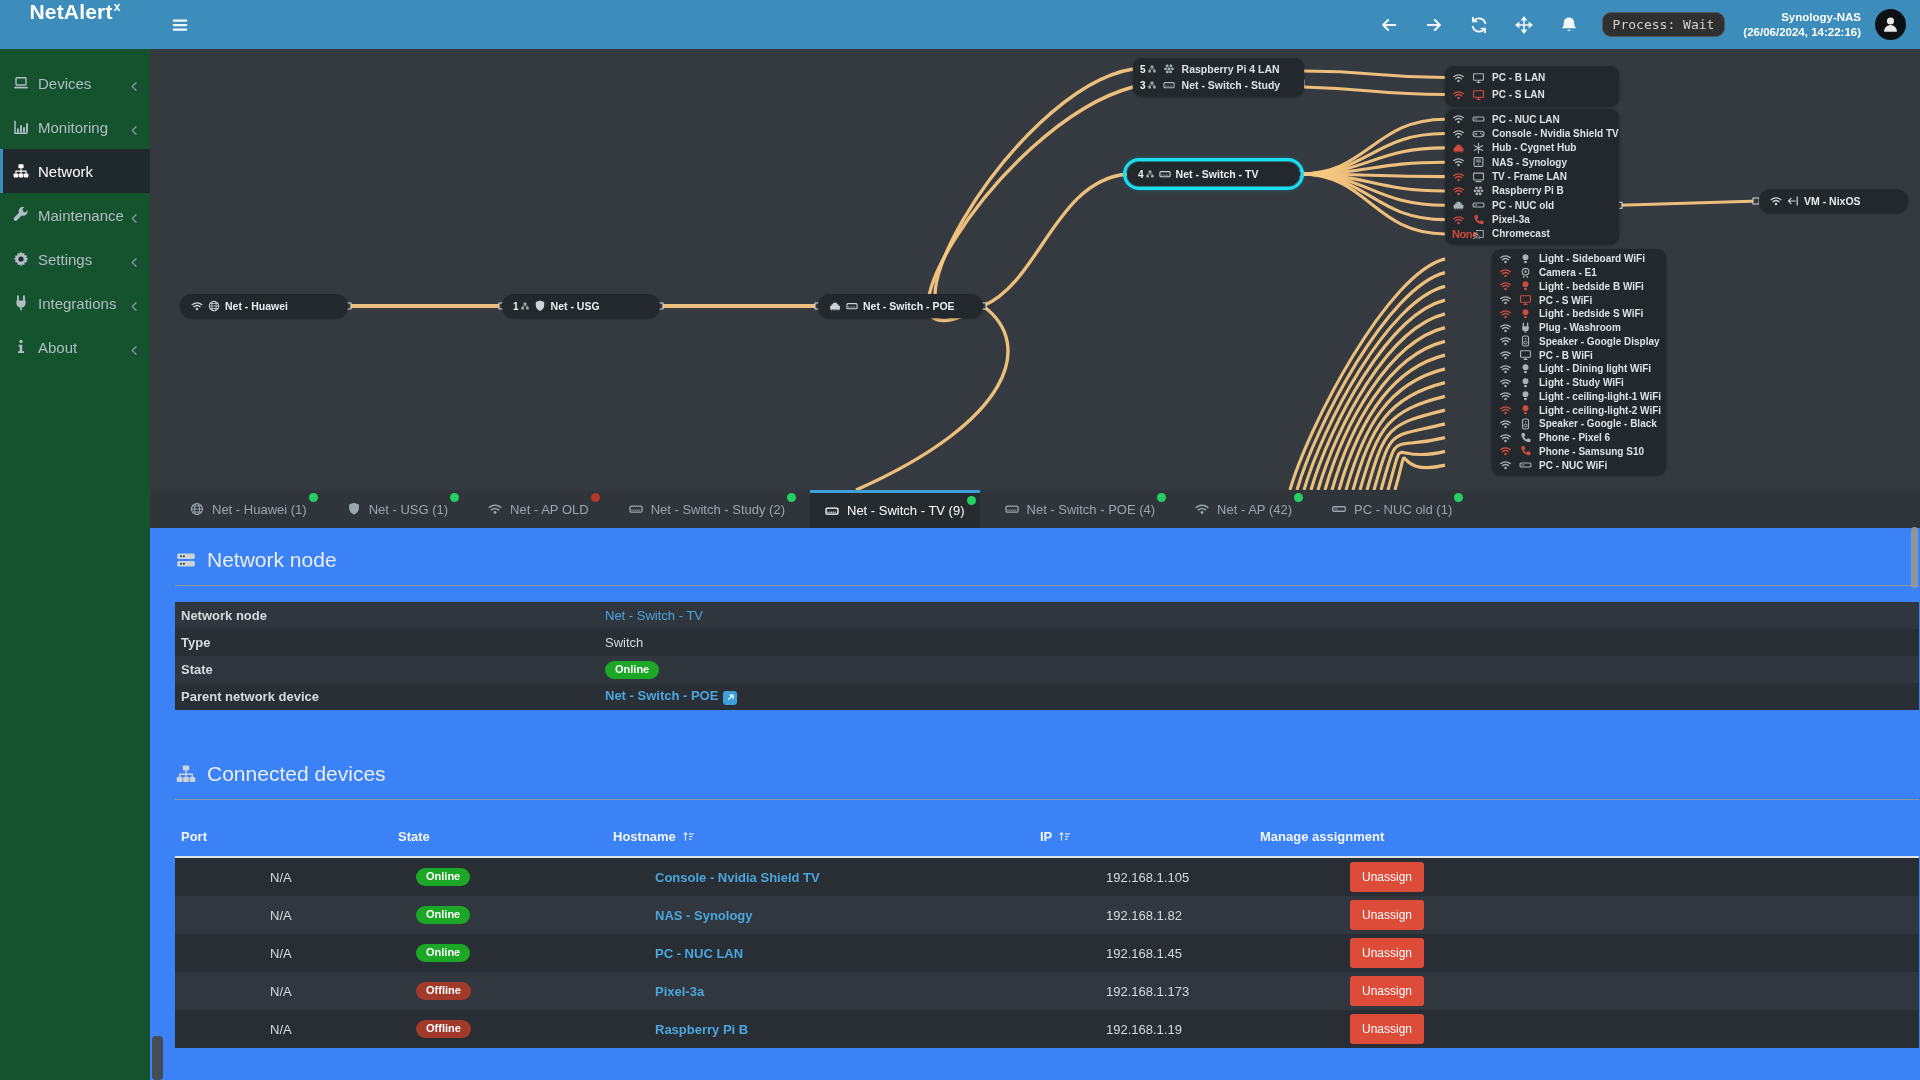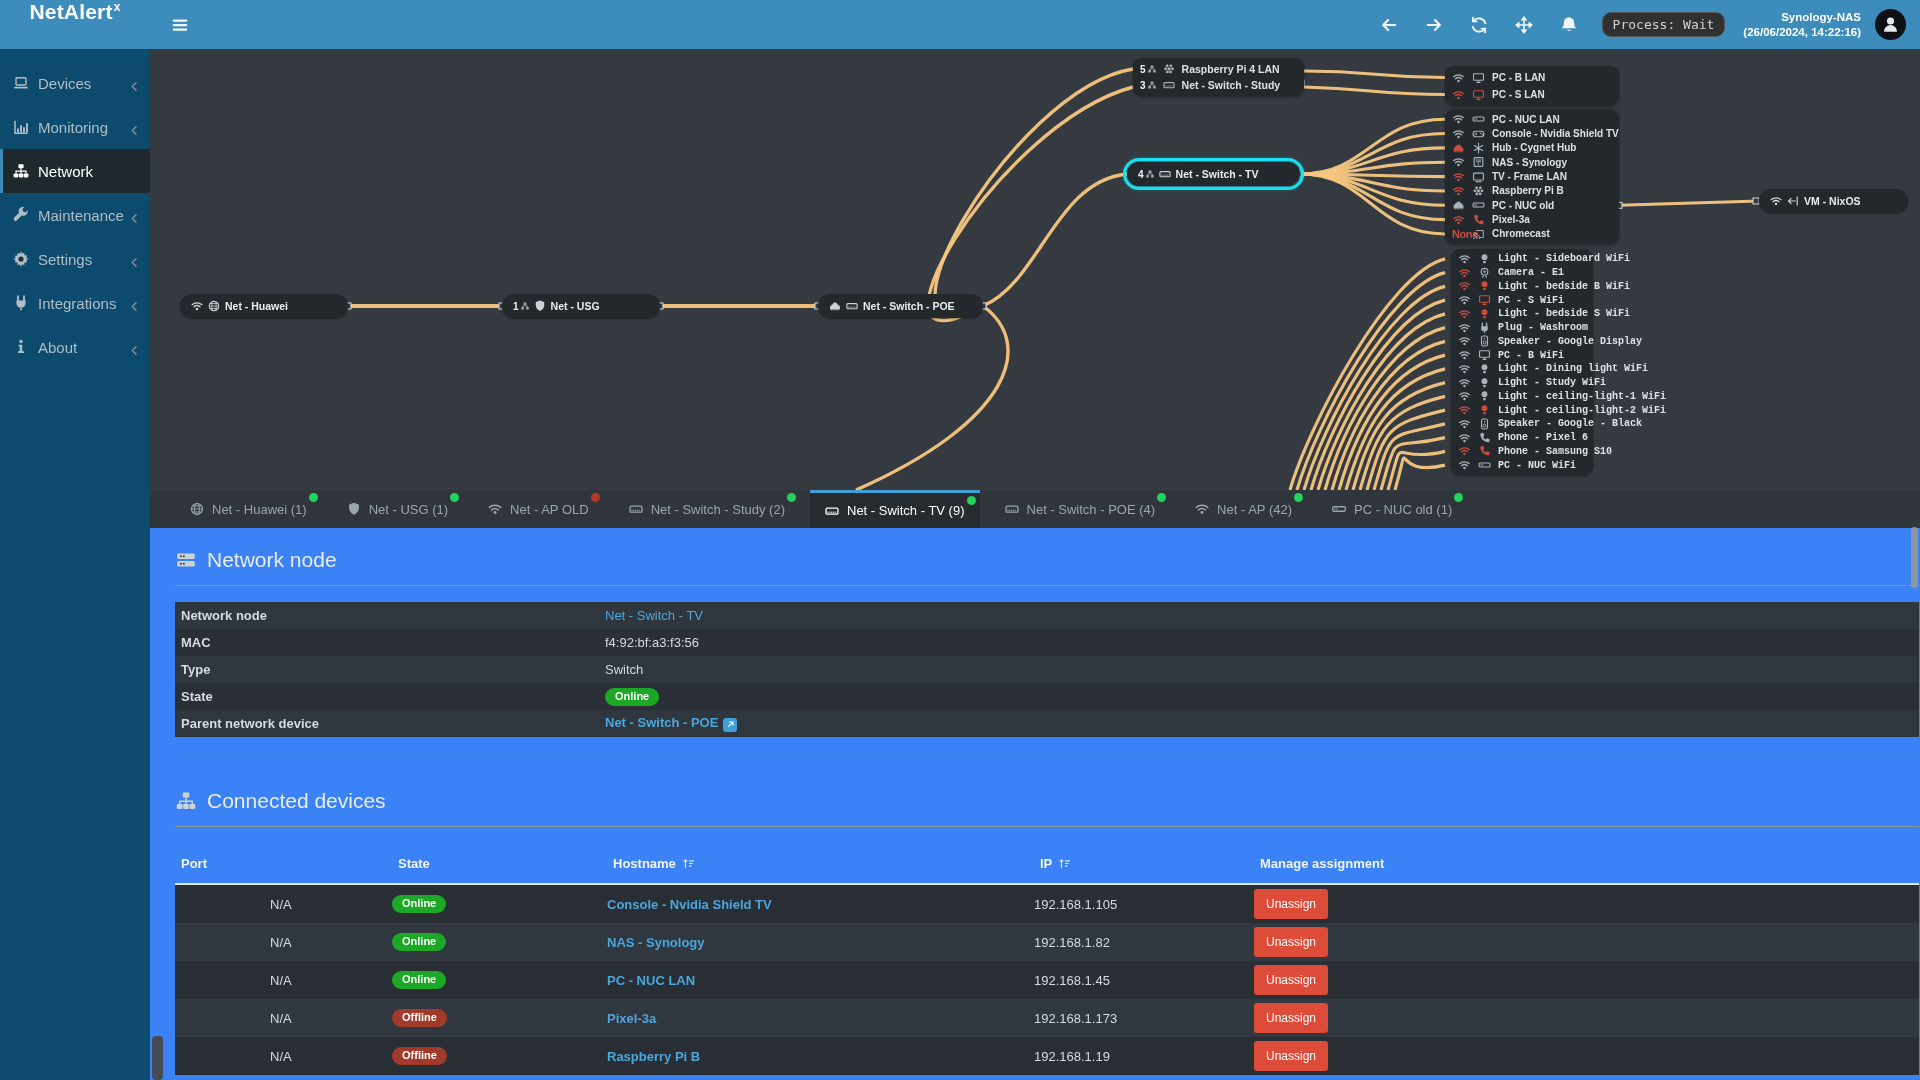--- a/index.html
+++ b/index.html
@@ -20,21 +20,21 @@
   .bar-ic svg { width:100%; height:100%; }
   .proc-badge { margin-left:24px; background:#303030; border:1px solid #555;
     color:#d0d3d5; font-family:"DejaVu Sans Mono", monospace; font-size:13px;
     padding:4px 10px; border-radius:9px; white-space:nowrap; }
   .host-block { margin-left:18px; color:#fff; font-size:11.5px; font-weight:bold;
     text-align:right; line-height:1.3; }
   .avatar { margin-left:14px; width:31px; height:31px; border-radius:50%; background:#0e1113;
     display:flex; align-items:center; justify-content:center; color:#e8e8e8; cursor:pointer; }
   .avatar svg { width:19px; height:19px; }
   
-  .sidebar { position:fixed; top:49px; left:0; width:150px; height:1031px; background:#0c4a6e; z-index:40; }
+  .sidebar { position:fixed; top:49px; left:0; width:150px; height:1031px; background:#14532d; z-index:40; }
   .side-list { padding-top:12px; }
   .side-item { display:flex; align-items:center; height:44px; padding:0 10px 0 13px;
     color:#b0bec5; font-size:15px; cursor:pointer; position:relative; }
   .side-item .sic { width:16px; height:16px; margin-right:9px; flex:0 0 16px; }
   .side-item .sic svg { width:100%; height:100%; }
   .side-item .chev { margin-left:auto; width:11px; height:11px; color:#8b97a0; }
   .side-item .chev svg { width:100%; height:100%; }
   .side-item.active { background:#1e282d; color:#ffffff; }
   .side-item.active::before { content:""; position:absolute; left:0; top:0; bottom:0;
     width:3px; background:#3c8dbc; }
@@ -87,21 +87,21 @@
   .badge.online { background:#1ca826; }
   .badge.offline { background:#a23a2c; }
   .devices-gap { height:52px; }
   .thead { display:grid; grid-template-columns:217px 215px 427px 220px 1fr; align-items:center;
     height:42px; color:#f2f5f7; font-size:13px; font-weight:bold;
     border-bottom:2px solid #dfe3e6; }
   .thead .th { display:flex; align-items:center; gap:6px; padding-left:6px; }
   .thead .sort { width:13px; height:13px; color:#e3e7ea; cursor:pointer; }
   .thead .sort svg { width:100%; height:100%; display:block; }
   .trow { display:grid; grid-template-columns:217px 215px 427px 220px 1fr; align-items:center;
-    height:38px; font-size:13px; color:#d6dbdf; }
+    height:38px; font-size:13px; color:#d6dbdf;gap:24px; }
   .trow:nth-child(odd) { background:#282e34; }
   .trow:nth-child(even) { background:#31373e; }
   .trow .port { padding-left:95px; }
   .trow .host { font-weight:bold; }
   .btn-danger { background:#dd4b39; color:#fff; border:none; border-radius:3px;
     font-size:12px; font-family:inherit; padding:8px 12px; cursor:pointer; }
   
   .v-thumb { position:fixed; border-radius:4px; }
 </style>
 </head>
@@ -579,21 +579,21 @@
         <span class="none-txt">None</span>
         <span class="nic" style="width: 12px; height: 12px; flex: 0 0 13px;">
           <svg viewBox="0 0 16 16" fill="none" stroke="currentColor" stroke-width="1.3">
             <path d="M1.6 9.7a4.7 4.7 0 0 1 4.7 4.7M1.6 6.6a7.8 7.8 0 0 1 7.8 7.8M4.6 3.4h9.8v9.2h-4.4"></path>
             <circle cx="1.9" cy="14.1" r="1" fill="currentColor" stroke="none"></circle>
           </svg>
         </span>
         <span class="lbl">Chromecast</span>
       </div>
     </div>
-    <div class="dgroup" style="left: 1301px; top: 200px; width: 142px; font-family: Liberation Mono, monospace;">
+    <div class="dgroup" style="left: 1342px; top: 200px; width: 174px;">
       <div class="grow" style="height: 13.75px;">
         <span class="nic" style="width: 12px; height: 12px; flex: 0 0 13px;">
           <svg viewBox="0 0 16 16">
             <path d="M1.5 6.2a10 10 0 0 1 13 0" fill="none" stroke="currentColor" stroke-width="1.7" stroke-linecap="round"></path>
             <path d="M4 9a6.3 6.3 0 0 1 8 0" fill="none" stroke="currentColor" stroke-width="1.7" stroke-linecap="round"></path>
             <circle cx="8" cy="12" r="1.7" fill="currentColor"></circle>
           </svg>
         </span>
         <span class="nic" style="width: 12px; height: 12px; flex: 0 0 13px;">
           <svg viewBox="0 0 16 16">
@@ -947,24 +947,20 @@
       </span>
     <span>Network node</span>
   </div>
   <hr class="sec-hr">
   <div id="detail-rows">
       <div class="detail-row">
         <div class="dl">Network node</div>
         <div><a class="link">Net - Switch - TV</a></div>
       </div>
       <div class="detail-row">
-        <div class="dl">MAC</div>
-        <div>f4:92:bf:a3:f3:56</div>
-      </div>
-      <div class="detail-row">
         <div class="dl">Type</div>
         <div>Switch</div>
       </div>
       <div class="detail-row">
         <div class="dl">State</div>
         <div><span class="badge online">Online</span></div>
       </div>
       <div class="detail-row">
         <div class="dl">Parent network device</div>
         <div><a class="link" style="font-weight: bold;">Net - Switch - POE</a><span class="extlink">

